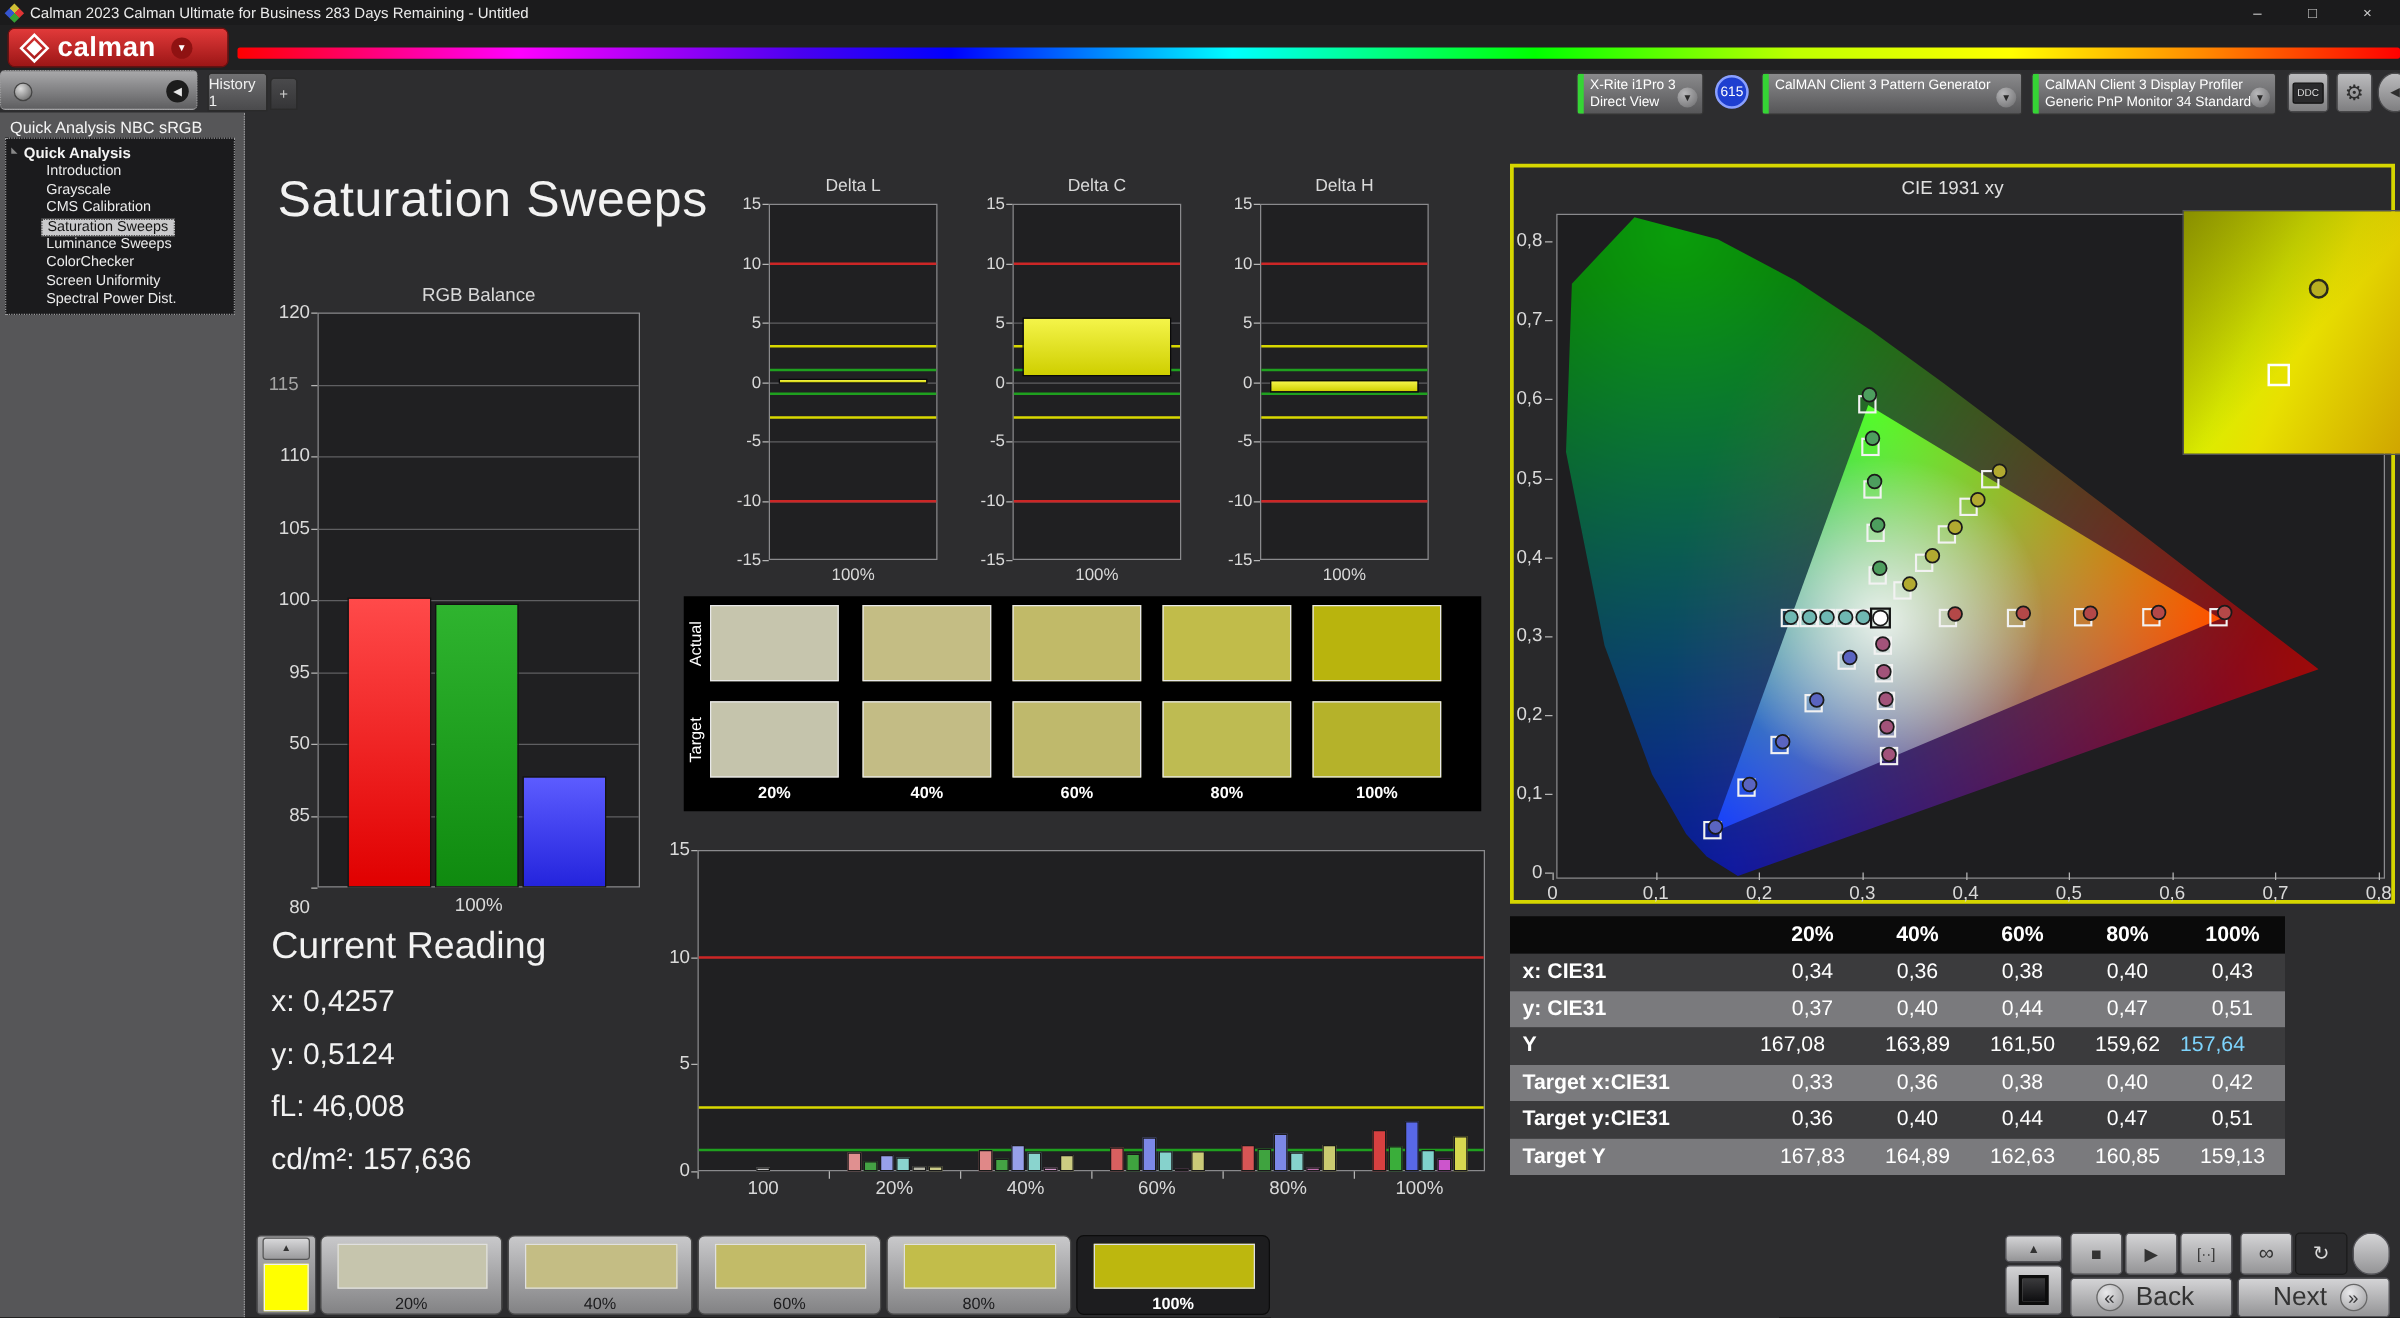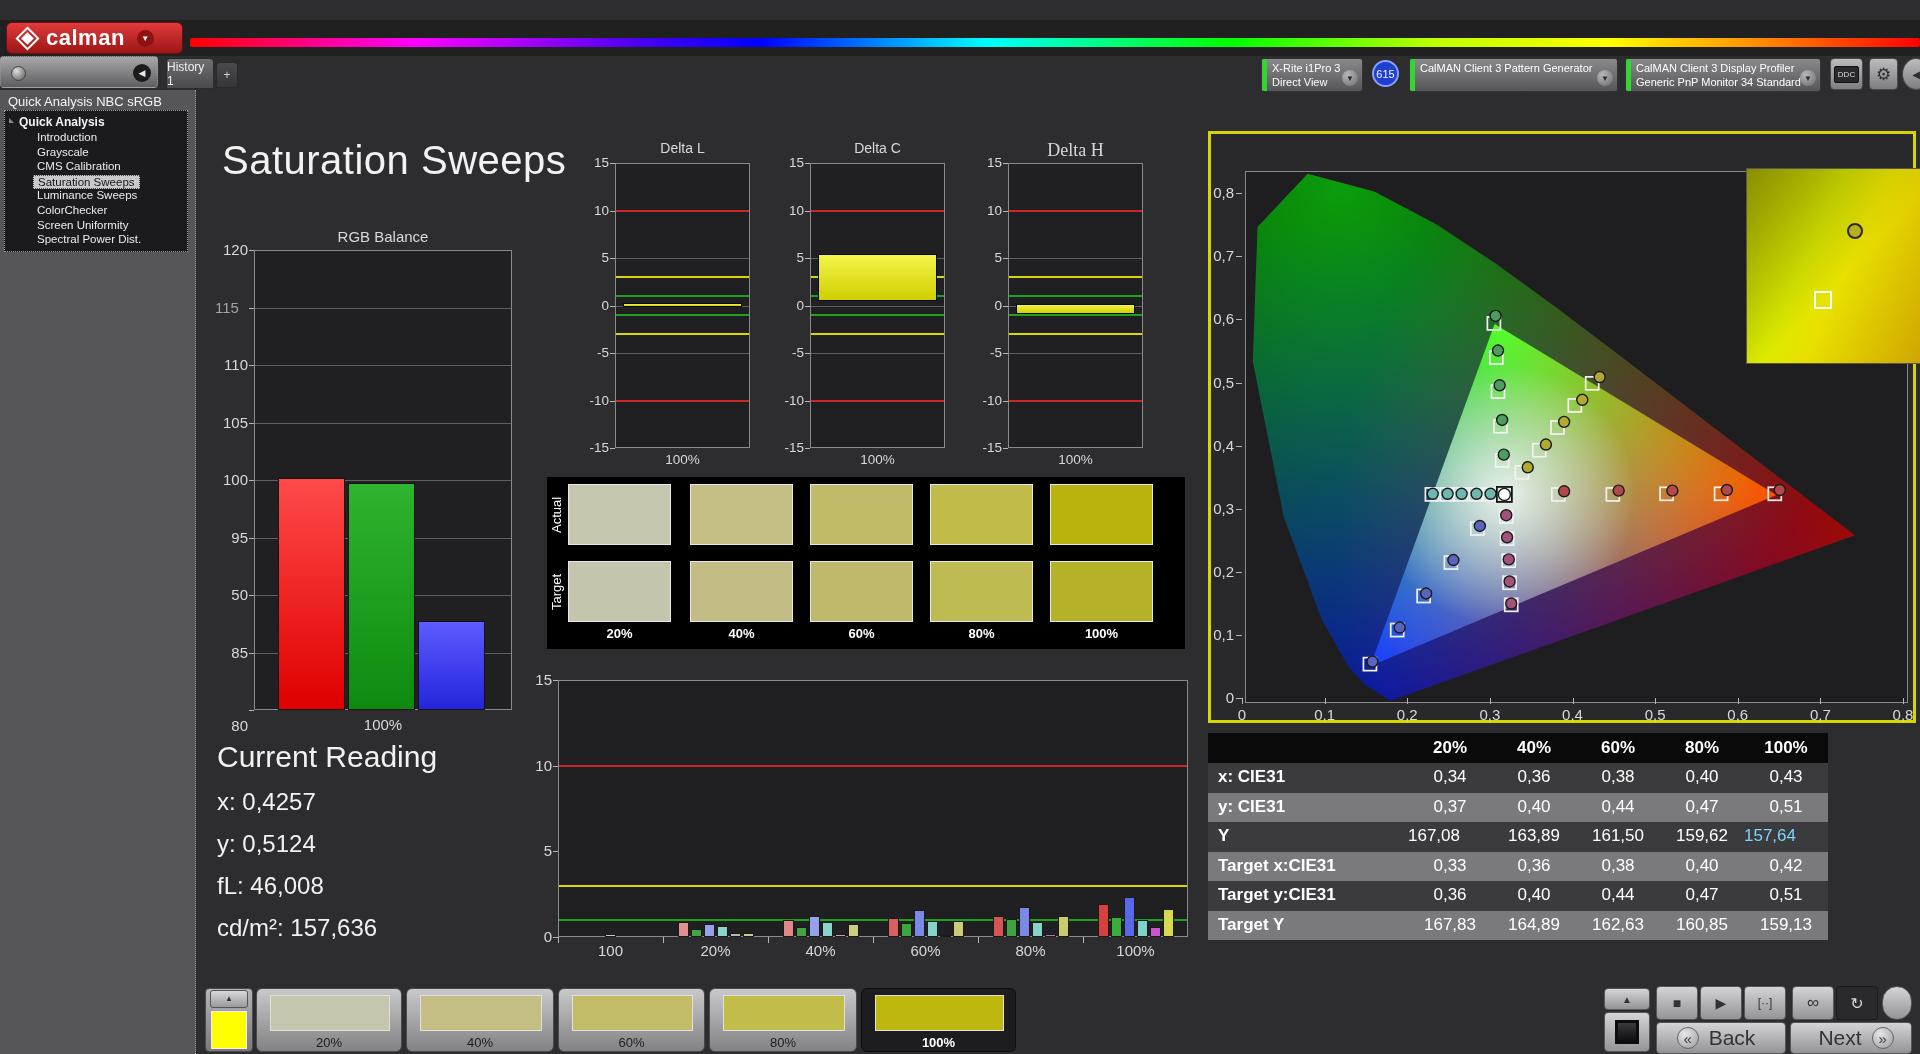--- a/index.html
+++ b/index.html
@@ -82,20 +82,29 @@
   .chev{width:22px;height:22px;border-radius:50%;background:radial-gradient(circle at 35% 30%,#e8e8ea,#9a9a9c);
     border:1px solid #666;display:flex;align-items:center;justify-content:center;color:#3a3a3c;
     font-size:15px;box-sizing:border-box;}
   .bn-label{font-size:21px;color:#333;margin:0 10px;}
 </style>
 </head>
 <body>
 
 <div id="root">
 
+  <div class="titlebar">
+    <span class="app-ico"></span>
+    <span>Calman 2023 Calman Ultimate for Business 283 Days Remaining  - Untitled</span>
+    <span class="win-btns">
+      <span class="wb">–</span>
+      <span class="wb">□</span>
+      <span class="wb">×</span>
+    </span>
+  </div>
 
   <div class="appheader">
     <div class="rainbow"></div>
     <div class="logo-btn">
       <span class="logo-diamond"></span>
       <span class="logo-text">calman</span>
       <span class="logo-caret">▼</span>
     </div>
   </div>
 
@@ -157,20 +166,21 @@
   </div>
 
   <div class="page-title">Saturation Sweeps</div>
   <div class="cr-head">Current Reading</div>
   <div class="cr-line" style="top:788px;">x: 0,4257</div>
   <div class="cr-line" style="top:830px;">y: 0,5124</div>
   <div class="cr-line" style="top:872px;">fL: 46,008</div>
   <div class="cr-line" style="top:914px;">cd/m²: 157,636</div>
 
   <div class="cie-panel">
+    <div class="cie-title">CIE 1931 xy</div>
     <div class="cie-plot" id="cie-plot">
       <svg id="cie-svg" width="661" height="530" style="position:absolute;left:0;top:0;">
         <defs>
           <radialGradient id="gR" gradientUnits="userSpaceOnUse" cx="609" cy="363" r="520">
             <stop offset="0" stop-color="#ff0000" stop-opacity="1"></stop>
               <stop offset="1" stop-color="#ff0000" stop-opacity="0"></stop>
           </radialGradient>
           <radialGradient id="gG" gradientUnits="userSpaceOnUse" cx="95" cy="15" r="570">
             <stop offset="0" stop-color="#00ff00" stop-opacity="1"></stop>
               <stop offset="1" stop-color="#00ff00" stop-opacity="0"></stop>
@@ -373,21 +383,21 @@
       <div style="position: absolute; left: 772px; top: 440px; width: 32px; text-align: right; font-size: 13.5px; color: rgb(217, 217, 217);">-15</div>
       <div style="position: absolute; left: 805px; top: 448px; width: 5px; height: 1px; background: rgb(181, 181, 181);"></div>
       <div style="position: absolute; left: 811px; top: 209.5px; width: 133px; height: 2px; background: rgb(204, 38, 38);"></div>
       <div style="position: absolute; left: 811px; top: 399.5px; width: 133px; height: 2px; background: rgb(204, 38, 38);"></div>
       <div style="position: absolute; left: 811px; top: 276px; width: 133px; height: 2px; background: rgb(216, 216, 0);"></div>
       <div style="position: absolute; left: 811px; top: 333px; width: 133px; height: 2px; background: rgb(216, 216, 0);"></div>
       <div style="position: absolute; left: 811px; top: 295px; width: 133px; height: 2px; background: rgb(31, 160, 31);"></div>
       <div style="position: absolute; left: 811px; top: 314px; width: 133px; height: 2px; background: rgb(31, 160, 31);"></div>
       <div style="position: absolute; left: 818px; top: 254.2px; width: 119px; height: 46.55px; background: linear-gradient(rgb(244, 244, 74), rgb(207, 207, 0)); border: 1px solid rgb(10, 10, 10); box-sizing: border-box;"></div>
       <div style="position: absolute; left: 810px; top: 452px; width: 135px; text-align: center; font-size: 13.5px; color: rgb(217, 217, 217);">100%</div>
-      <div style="position: absolute; left: 1008px; top: 140px; width: 135px; text-align: center; font-size: 18px; color: rgb(217, 217, 217); font-family: Liberation Serif, serif;">Delta H</div>
+      <div style="position: absolute; left: 1008px; top: 140px; width: 135px; text-align: center; font-size: 14px; color: rgb(217, 217, 217);">Delta H</div>
       <div style="position: absolute; left: 1008px; top: 163px; width: 135px; height: 285px; background: rgb(32, 32, 34); border: 1px solid rgb(138, 138, 141); box-sizing: border-box;"></div>
       <div style="position: absolute; left: 970px; top: 155px; width: 32px; text-align: right; font-size: 13.5px; color: rgb(217, 217, 217);">15</div>
       <div style="position: absolute; left: 1003px; top: 163px; width: 5px; height: 1px; background: rgb(181, 181, 181);"></div>
       <div style="position: absolute; left: 1009px; top: 210.5px; width: 133px; height: 1px; background: rgb(95, 95, 98);"></div>
       <div style="position: absolute; left: 970px; top: 202.5px; width: 32px; text-align: right; font-size: 13.5px; color: rgb(217, 217, 217);">10</div>
       <div style="position: absolute; left: 1003px; top: 210.5px; width: 5px; height: 1px; background: rgb(181, 181, 181);"></div>
       <div style="position: absolute; left: 1009px; top: 258px; width: 133px; height: 1px; background: rgb(95, 95, 98);"></div>
       <div style="position: absolute; left: 970px; top: 250px; width: 32px; text-align: right; font-size: 13.5px; color: rgb(217, 217, 217);">5</div>
       <div style="position: absolute; left: 1003px; top: 258px; width: 5px; height: 1px; background: rgb(181, 181, 181);"></div>
       <div style="position: absolute; left: 1009px; top: 305.5px; width: 133px; height: 1px; background: rgb(95, 95, 98);"></div>

